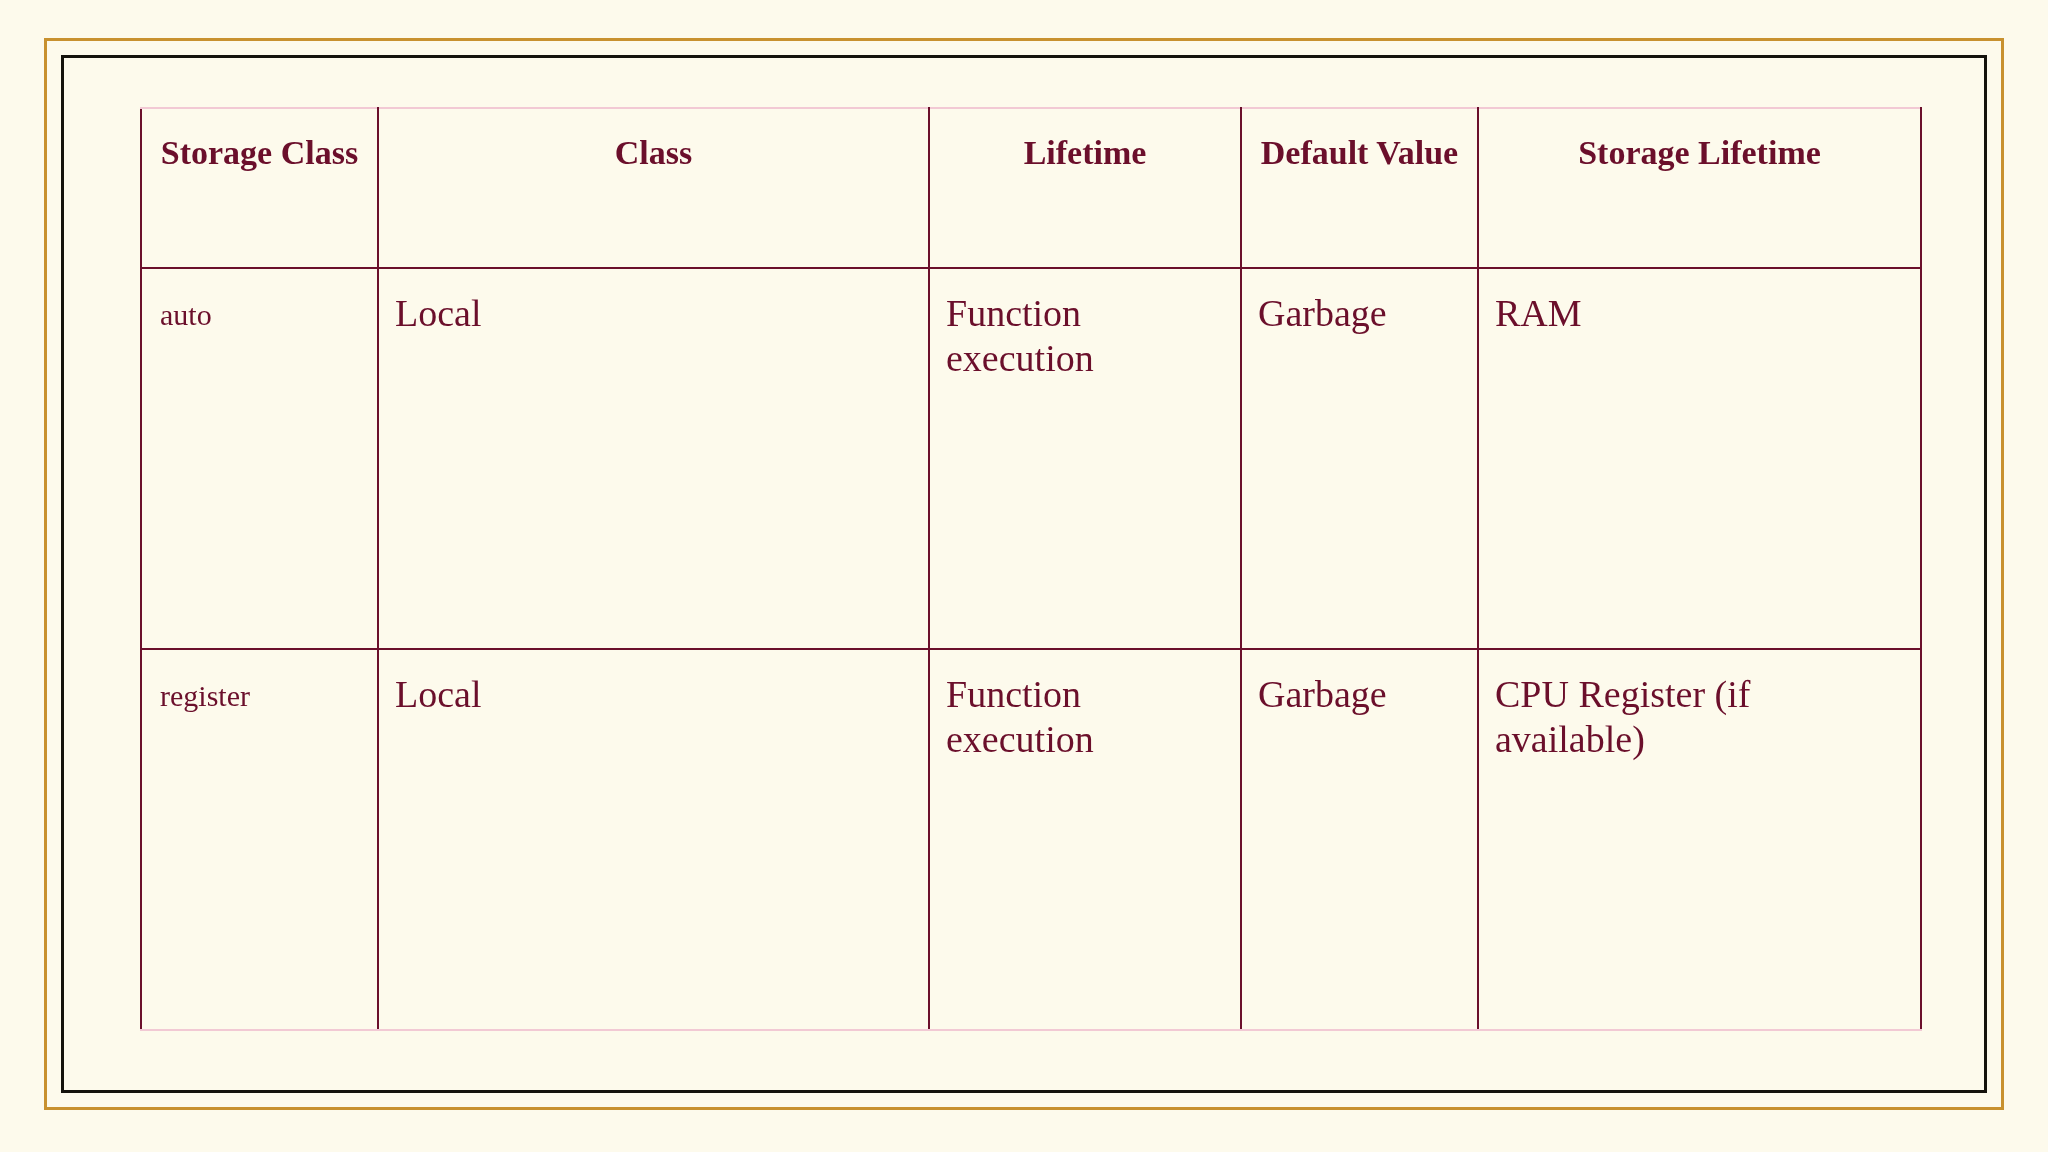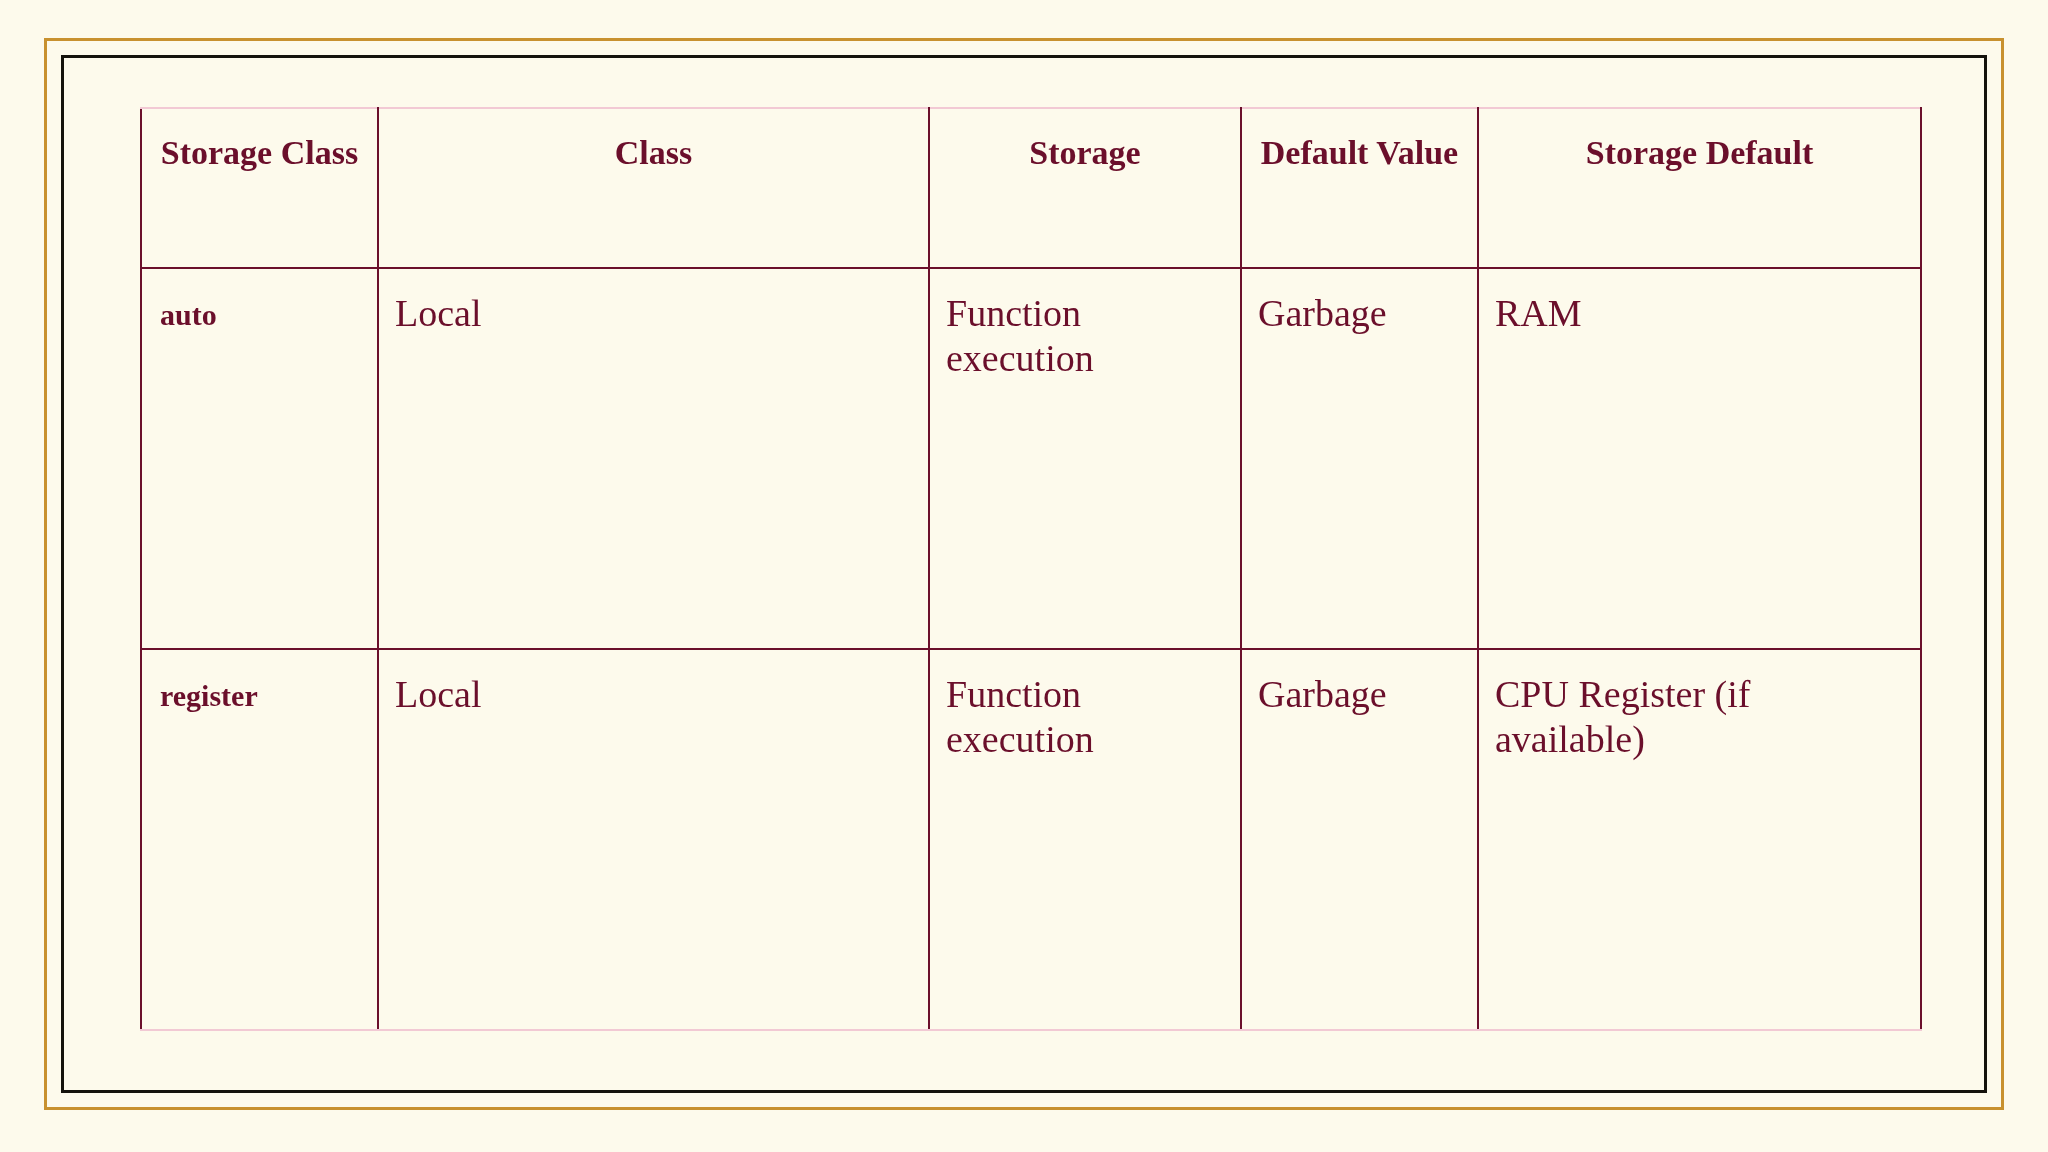--- a/index.html
+++ b/index.html
@@ -76,21 +76,21 @@
   }
 
   tbody td {
     font-size: 38px;
     font-weight: normal;
     padding: 22px 16px 10px 16px;
     line-height: 1.18;
     text-align: left;
   }
   tbody td.class-name {
-    font-weight: bold;
+    font-weight: normal;
     font-size: 30px;
     padding-left: 18px;
     padding-top: 28px;
   }
 
   
   col.c0 { width: 237px; }
   col.c1 { width: 551px; }
   col.c2 { width: 312px; }
   col.c3 { width: 237px; }
@@ -113,23 +113,23 @@
       <col class="c0">
         <col class="c1">
         <col class="c2">
         <col class="c3">
         <col class="c4">
     </colgroup>
     <thead>
       <tr class="head-row">
         <th>Storage Class</th>
         <th>Class</th>
-        <th>Storage</th>
+        <th>Lifetime</th>
         <th>Default Value</th>
-        <th>Storage Default</th>
+        <th>Storage Lifetime</th>
       </tr>
     </thead>
     <tbody>
       <tr class="body-row">
         <td class="class-name">auto</td>
         <td>Local</td>
         <td>Function execution</td>
         <td>Garbage</td>
         <td>RAM</td>
       </tr>

